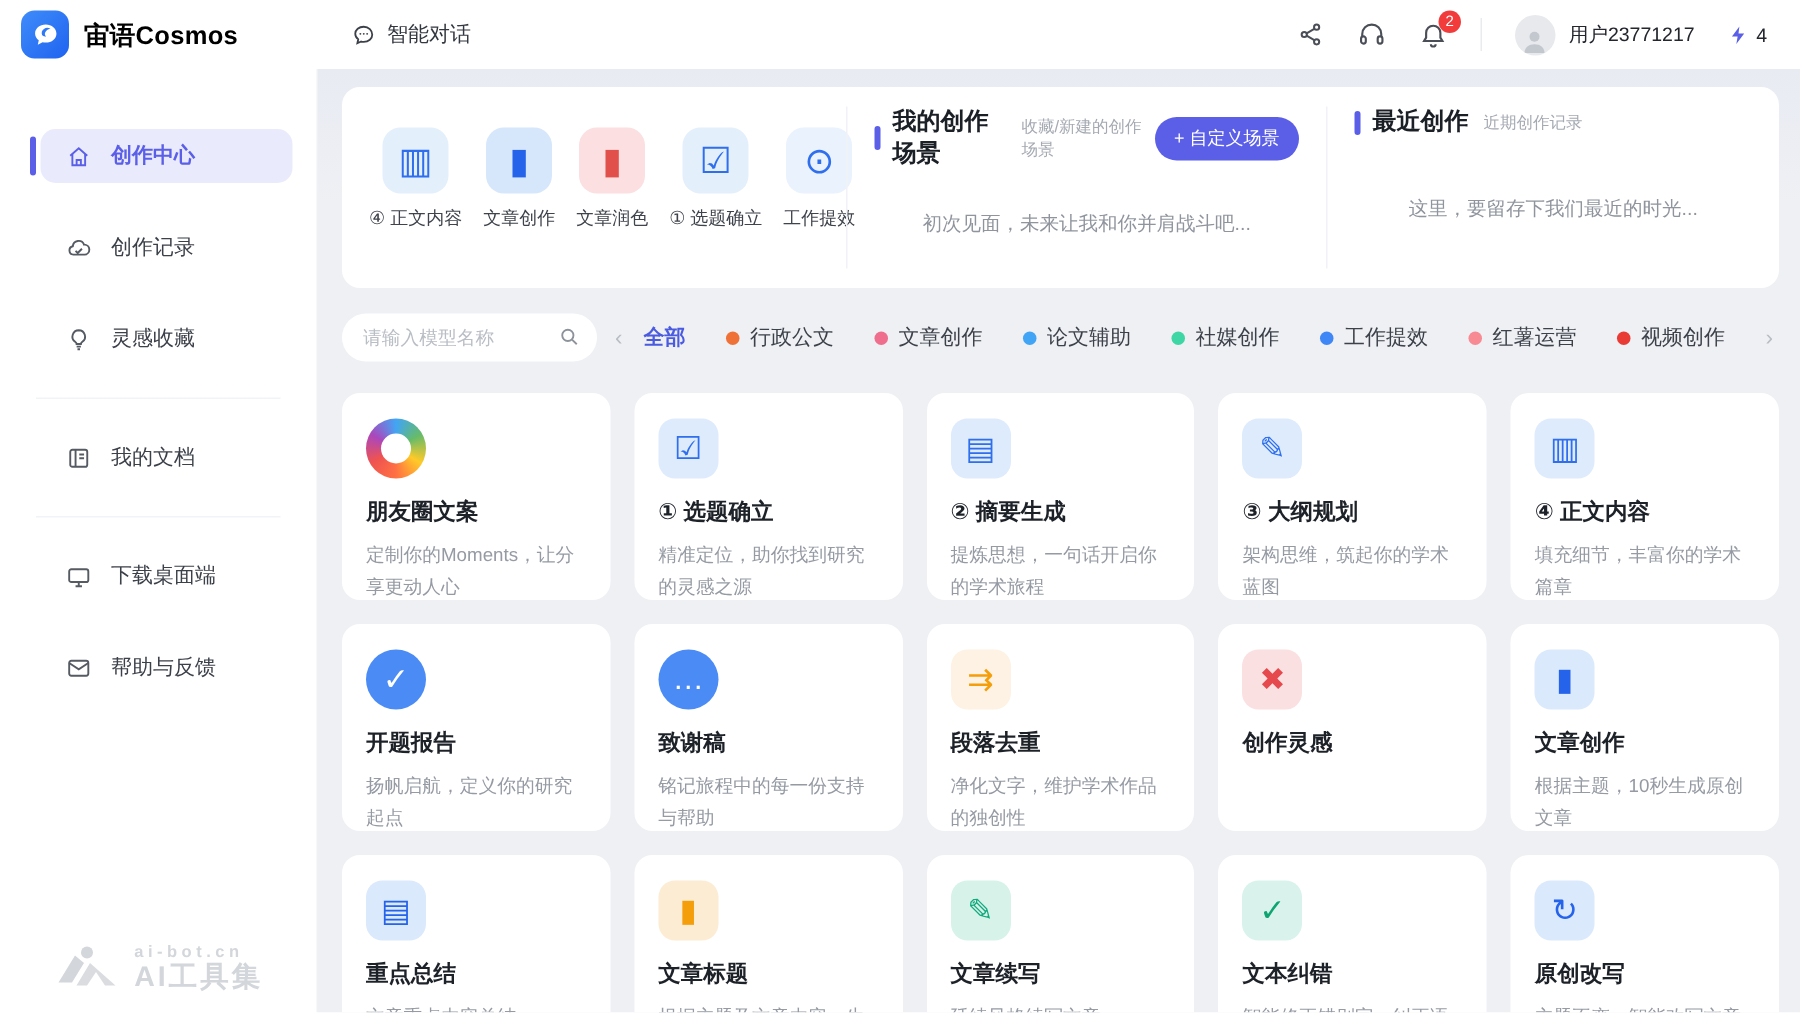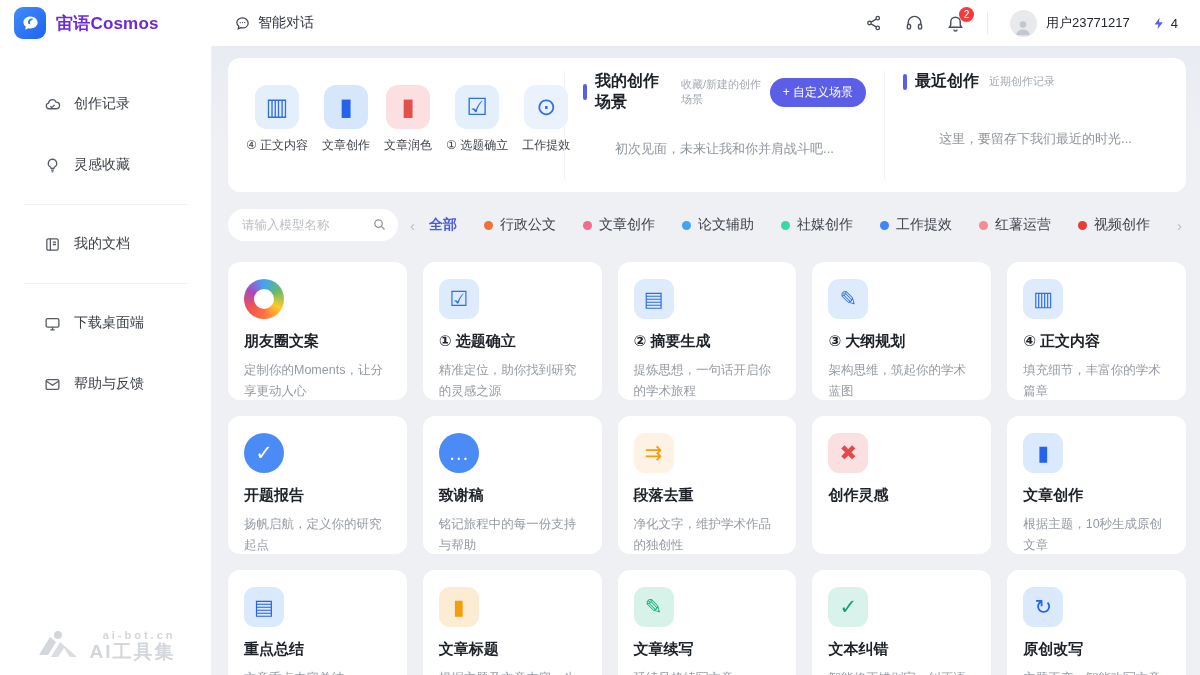--- a/index.html
+++ b/index.html
@@ -8,21 +8,21 @@
     position:relative; overflow:hidden; background:#fff;
     font-family:"Liberation Sans","DejaVu Sans",sans-serif;
     color:#1d2128; -webkit-font-smoothing:antialiased;
   }
   svg { display:block; }
 
   
   .header { position:absolute; top:0; left:0; right:0; height:46px; background:#fff; display:flex; align-items:center; z-index:5; }
   .header-left { width:212px; height:100%; display:flex; align-items:center; gap:10px; padding-left:14px; flex:0 0 auto; }
   .logo-box { width:32px; height:32px; border-radius:9px; background:linear-gradient(135deg,#3f8cfa,#1f63f0); display:flex; align-items:center; justify-content:center; }
-  .logo-title { font-size:17px; font-weight:bold; color:#6d28d9; letter-spacing:.2px; }
+  .logo-title { font-size:17px; font-weight:bold; color:#000000; letter-spacing:.2px; }
   .header-nav { display:flex; align-items:center; gap:7px; padding-left:22px; font-size:14px; color:#33373f;justify-content:flex-end; }
   .header-right { margin-left:auto; display:flex; align-items:center; gap:22px; padding-right:22px; }
   .hicon { color:#4a4e57; cursor:pointer; position:relative; }
   .badge { position:absolute; top:-7px; right:-9px; min-width:15px; height:15px; border-radius:8px; background:#f23c3c; color:#fff; font-size:10px; line-height:15px; text-align:center; padding:0 3px; }
   .vdiv { width:1px; height:22px; background:#e9ebef; }
   .user { display:flex; align-items:center; gap:9px; cursor:pointer; }
   .avatar { width:27px; height:27px; border-radius:50%; background:#e7e9ed; display:flex; align-items:flex-end; justify-content:center; overflow:hidden; color:#c3c7ce; }
   .username { font-size:13px; color:#23262d; }
   .energy { display:flex; align-items:center; gap:5px; font-size:13px; color:#23262d; cursor:pointer; }
 
@@ -30,21 +30,21 @@
   .sidebar { position:absolute; top:46px; left:0; width:212px; bottom:0; background:#fff; border-right:1px solid #f0f1f4; padding-top:40px; }
   .menu-item { position:relative; height:36px; margin:0 16px 25px 27px; display:flex; align-items:center; gap:13px; padding-left:17px; border-radius:10px; font-size:14px; color:#3c4049; cursor:pointer; }
   .menu-item .mi-icon { color:#555a63; }
   .menu-item.active { background:#e9ebfc; color:#5b5fe8; font-weight:bold; }
   .menu-item.active .mi-icon { color:#5b5fe8; }
   .menu-item.active::before { content:""; position:absolute; left:-7px; top:5px; bottom:5px; width:4px; border-radius:3px; background:#5b5fe8; }
   .menu-div { height:1px; background:#f2f3f6; margin:-4px 24px 21px 24px; }
 
   .watermark { position:absolute; left:0; right:0; bottom:12px; text-align:center; user-select:none; }
   .wm-logo-row { display:flex; align-items:center; justify-content:center; gap:8px; }
-  .wm-texts { text-align:right; }
+  .wm-texts { text-align:left; }
   .wm-site { font-size:11px; font-weight:bold; letter-spacing:3px; color:#d3d6da; }
   .wm-name { font-size:19px; font-weight:bold; letter-spacing:2px; color:#d3d6da; line-height:1.15; }
   .wm-lines { margin-top:10px; font-size:10px; color:#d8dbdf; line-height:1.95; }
 
   
   .main { position:absolute; left:212px; top:46px; right:0; bottom:0; overflow:hidden;
           background:linear-gradient(180deg,#e9ebf3 0%,#eef0f4 90px,#eff0f4 100%);
           padding:12px 14px 0 16px; }
 
   
@@ -154,20 +154,30 @@
         <svg width="14" height="15" viewBox="0 0 24 24" fill="#5b5fe8">
             <path d="M13 2L4.5 13.5H11L9.5 22l9-12h-6.5z"></path>
           </svg>
       </span>
       <span>4</span>
     </span>
   </div>
 </div>
 
 <div class="sidebar">
+  <div class="menu-item active">
+    <span class="mi-icon">
+      <svg width="17" height="17" viewBox="0 0 24 24" fill="none" stroke="currentColor" stroke-width="1.8">
+          <path d="M4 11l8-7 8 7"></path>
+          <path d="M6 9.5V20h12V9.5"></path>
+          <path d="M10 20v-5h4v5"></path>
+        </svg>
+    </span>
+    <span>创作中心</span>
+  </div>
   <div class="menu-item">
     <span class="mi-icon">
       <svg width="17" height="17" viewBox="0 0 24 24" fill="none" stroke="currentColor" stroke-width="1.8">
           <path d="M7 18a4 4 0 0 1-.6-7.9A5.5 5.5 0 0 1 17 8.6 4.2 4.2 0 0 1 17.5 18z"></path>
           <path d="M9 14.5l2 2 4-4"></path>
         </svg>
     </span>
     <span>创作记录</span>
   </div>
   <div class="menu-item">

